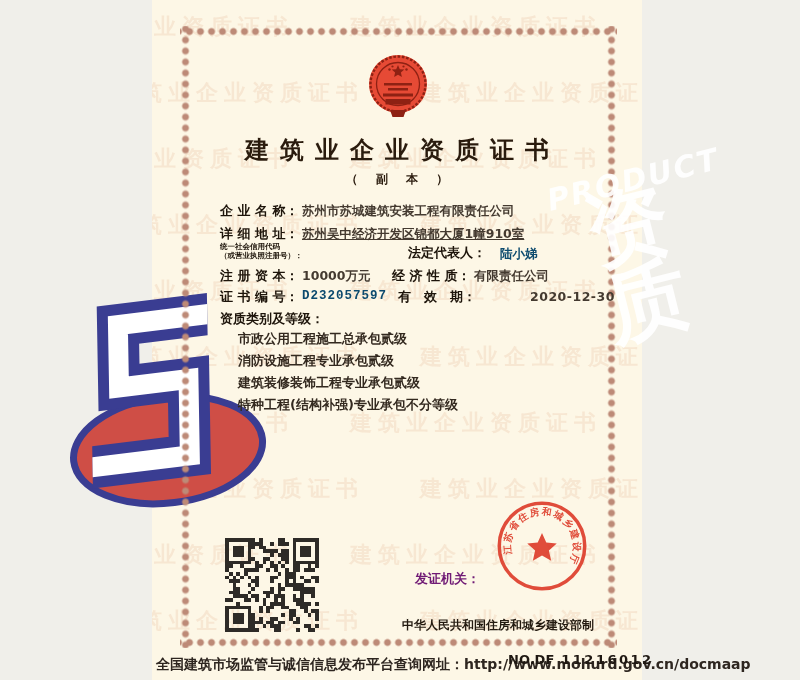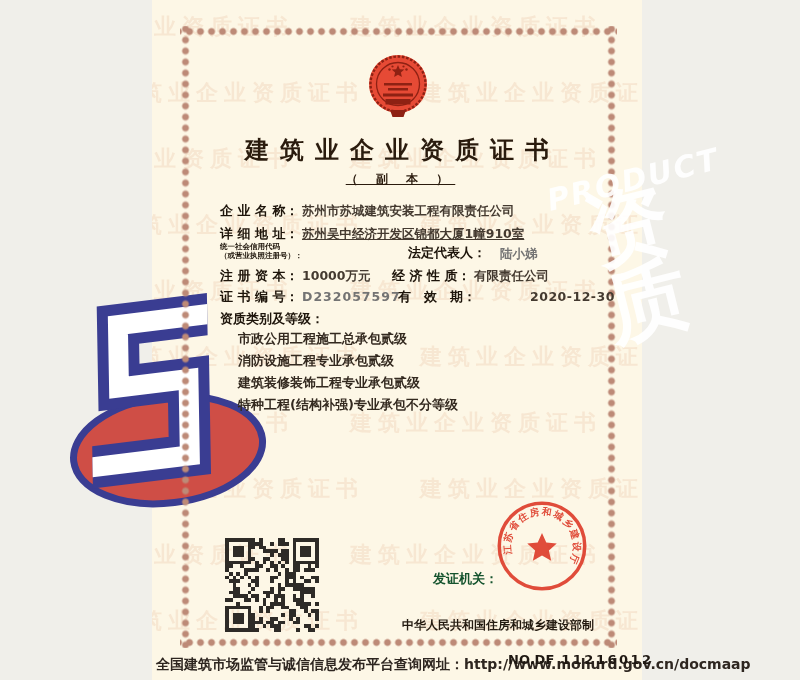--- a/index.html
+++ b/index.html
@@ -32,28 +32,28 @@
   .logo{position:absolute;left:46px;top:286px;z-index:2;}
 
   
   .content{position:absolute;inset:0;z-index:4;padding-left:36px;}
   .title{
     position:absolute;left:152px;top:134px;width:490px;text-align:center;
     font-size:24px;font-weight:bold;color:#2a1b0d;letter-spacing:11px;text-indent:11px;
   }
   .subtitle{
     position:absolute;left:152px;top:171px;width:490px;text-align:center;
-    font-size:12px;font-weight:bold;color:#2a1b0d;letter-spacing:7px;text-indent:7px;text-decoration:underline;
+    font-size:12px;font-weight:bold;color:#2a1b0d;letter-spacing:7px;text-indent:7px;
   }
   .lbl{position:absolute;font-size:13px;font-weight:bold;color:#1d140a;white-space:nowrap;text-align:center;}
   .val{position:absolute;font-size:12.5px;font-weight:bold;color:#443a30;white-space:nowrap;}
-  .val.blur{color:#737373;filter:blur(.5px);}
+  .val.blur{color:#0c4a6e;filter:blur(.5px);font-family:Liberation Mono, monospace;}
   .lbl-tiny{position:absolute;font-size:7.5px;line-height:8.5px;font-weight:bold;color:#1d140a;white-space:nowrap;}
   .qual-item{position:absolute;font-size:13px;font-weight:bold;color:#33291f;white-space:nowrap;left:238px;}
-  .issuer{position:absolute;left:433px;top:570px;font-size:13px;font-weight:bold;color:#14532d;}
+  .issuer{position:absolute;left:415px;top:570px;font-size:13px;font-weight:bold;color:#701a75;}
   .issue-date{position:absolute;left:468px;top:589px;font-size:12px;font-weight:bold;color:#231a10;letter-spacing:1px;white-space:nowrap;}
   .made-by{position:absolute;left:402px;top:617px;width:166px;text-align:center;font-size:12px;font-weight:bold;color:#231a10;white-space:nowrap;}
   .footer-query{position:absolute;left:156px;top:656px;font-size:14px;font-weight:600;color:#2e2620;white-space:nowrap;}
   .footer-serial{position:absolute;left:508px;top:652px;font-size:13px;font-weight:bold;color:#1f1812;white-space:nowrap;}
   .footer-serial .num{letter-spacing:2.5px;margin-left:7px;}
 
   
   .qr-wrap{position:absolute;left:225px;top:538px;width:94px;height:94px;z-index:4;}
   .qr-wrap svg{width:94px;height:94px;}
   .qr-wrap rect{fill:#2e2b27;}

